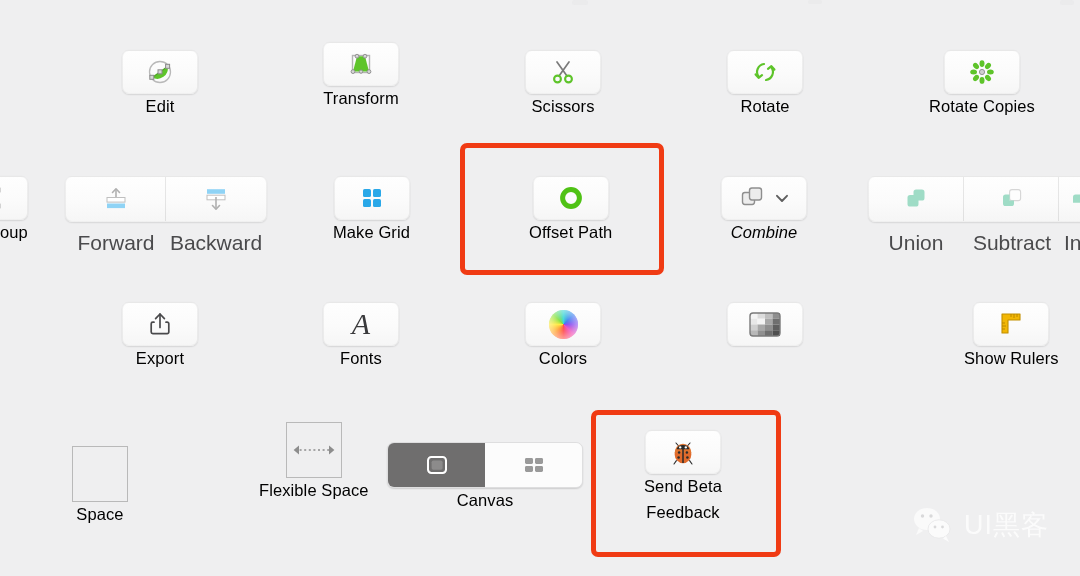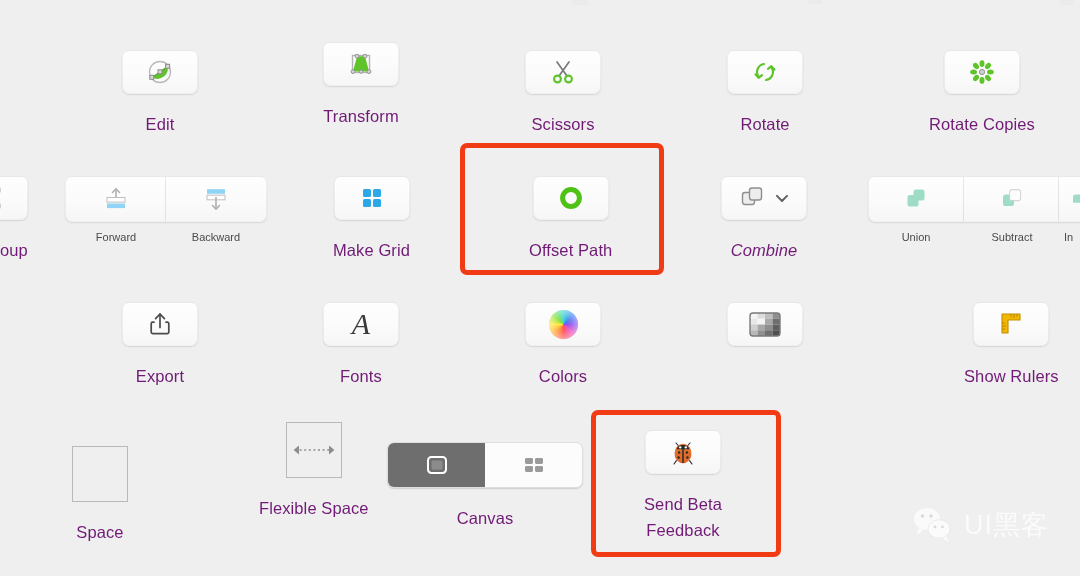--- a/index.html
+++ b/index.html
@@ -15,23 +15,23 @@
   .item { position: absolute; display: flex; flex-direction: column; align-items: center; }
   .tile {
     width: 76px; height: 44px;
     background: linear-gradient(180deg,#fefefe 0%,#fbfbfb 55%,#f6f6f6 100%);
     border-radius: 7px;
     border: 1px solid rgba(0,0,0,0.055);
     box-shadow: 0 1px 1.5px rgba(0,0,0,0.10), 0 0 0 0.5px rgba(0,0,0,0.02);
     display: flex; align-items: center; justify-content: center;
   }
   .label {
-    margin-top: 18px;
+    margin-top: 0;
     font-size: 16.5px;
-    color: #701a75;
+    color: #000000;
     text-align: center;
     line-height: 1.55;
     letter-spacing: 0.1px;
     white-space: pre-line;
   }
 
   
   .seg {
     display: flex;
     background: linear-gradient(180deg,#fefefe 0%,#fbfbfb 55%,#f6f6f6 100%);
@@ -41,21 +41,21 @@
     overflow: hidden;
   }
   .seg .part {
     width: 100px; height: 44px;
     display: flex; align-items: center; justify-content: center;
     border-right: 1px solid rgba(0,0,0,0.09);
   }
   .seg .part:last-child { border-right: none; }
   .seg-labels { display: flex; margin-top: 9px; }
   .seg-labels span {
-    width: 100px; text-align: center; font-size: 11px; color: #4a4a4c;
+    width: 100px; text-align: center; font-size: 21px; color: #4a4a4c;
   }
 
   
   .hl {
     position: absolute;
     border: 5px solid #f03b14;
     border-radius: 7px;
     pointer-events: none;
   }
 

